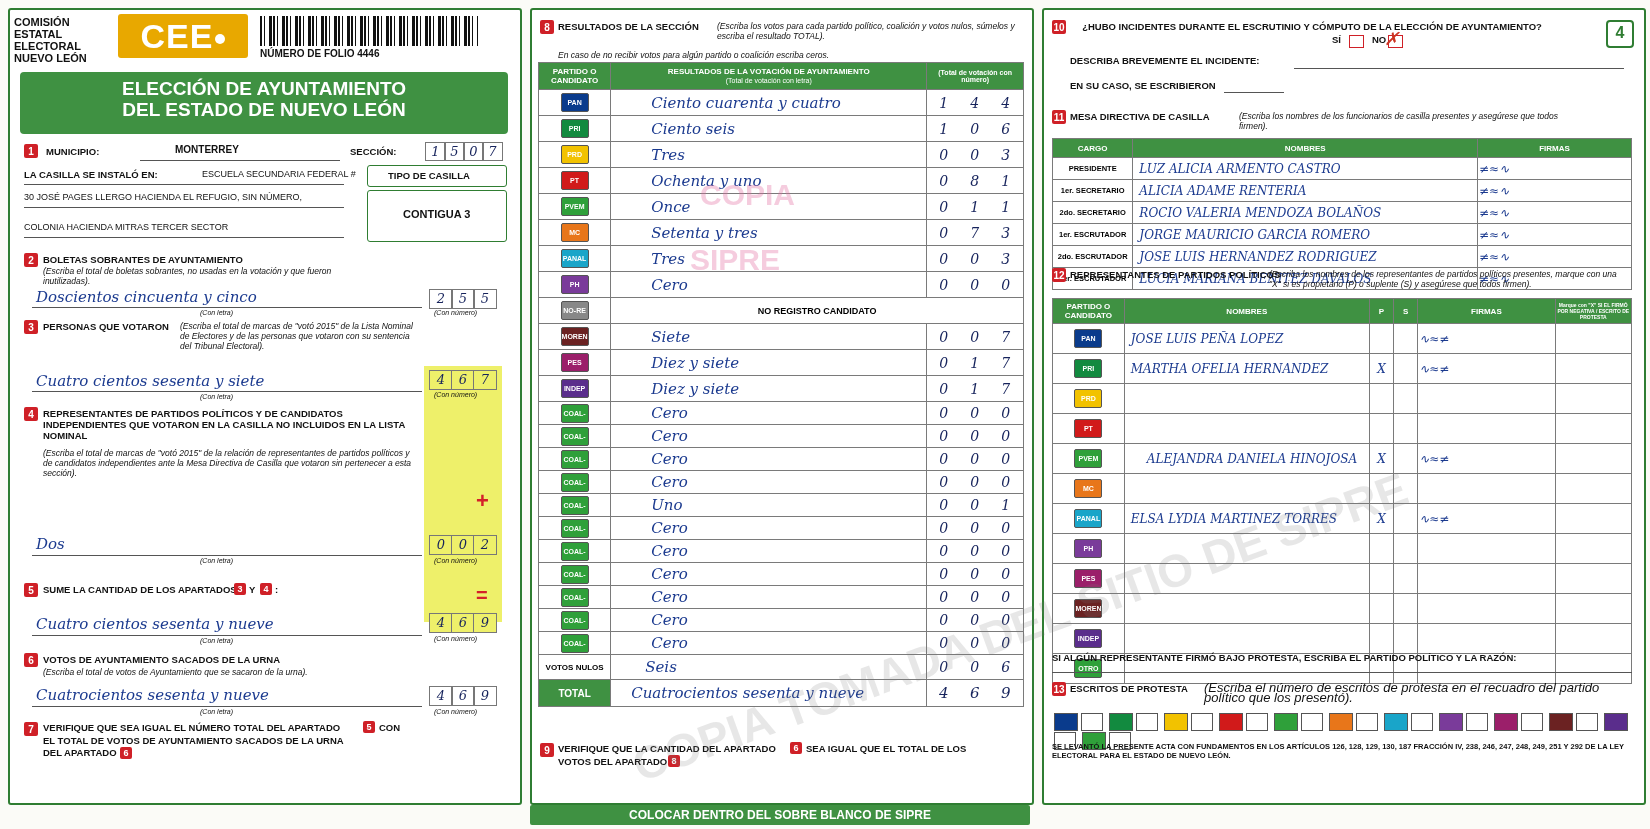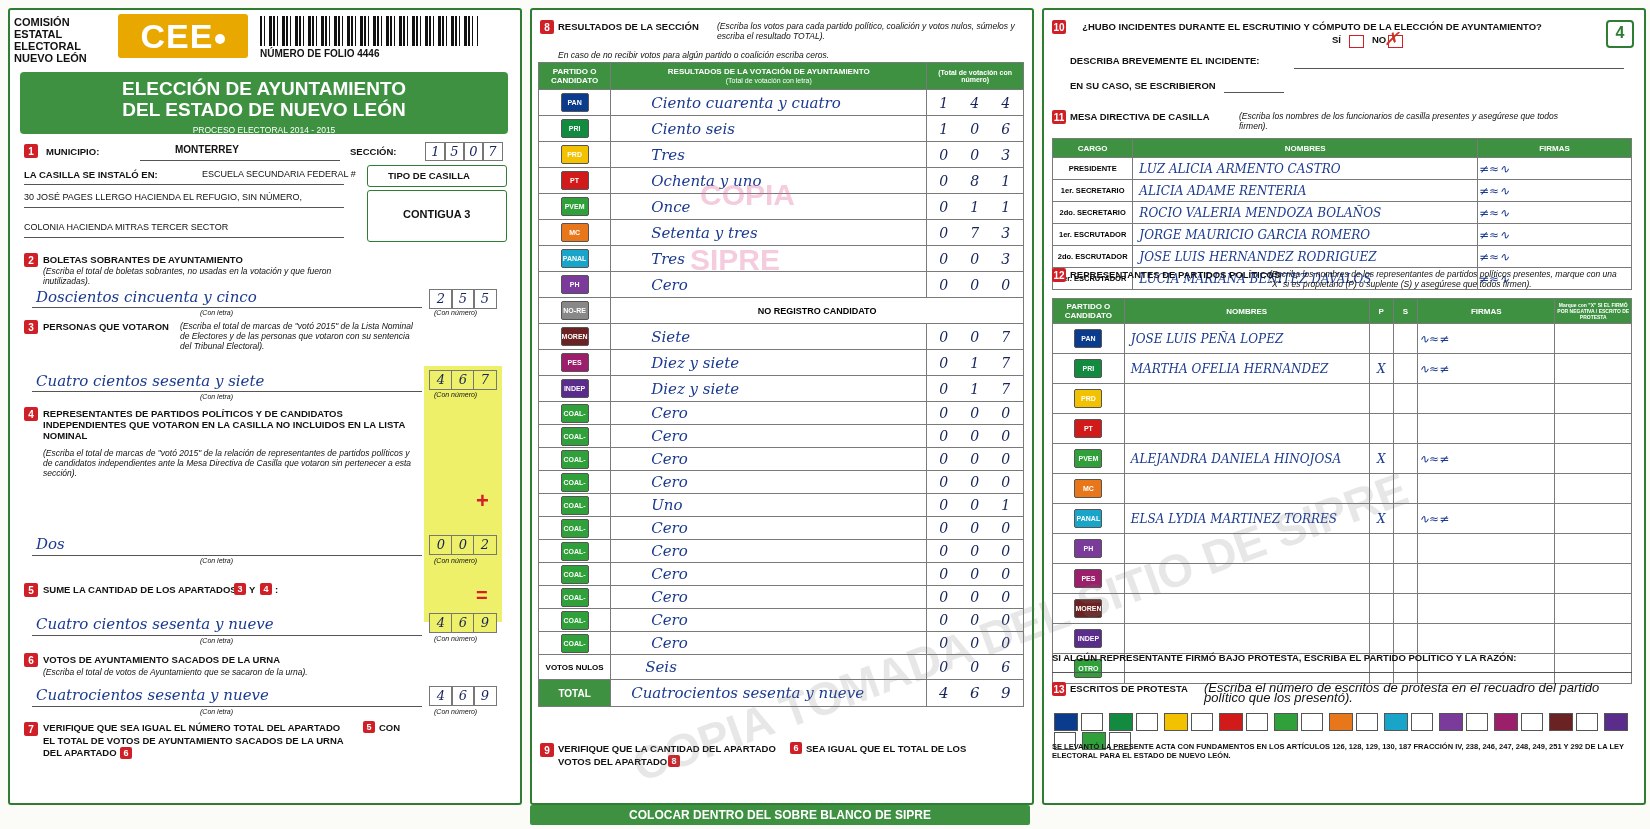--- a/index.html
+++ b/index.html
@@ -17,21 +17,21 @@
   #colB{left:530px;width:500px;border:2px solid #2f7d32;border-radius:3px;background:#fff;}
   #colC{left:1042px;width:600px;border:2px solid #2f7d32;border-radius:3px;background:#fff;}
   .comision{position:absolute;left:4px;top:6px;font-size:11px;font-weight:bold;line-height:12px;color:#111;}
   .cee-logo{position:absolute;left:108px;top:4px;width:130px;height:44px;background:#e8a800;border-radius:3px;color:#fff;font-weight:bold;font-size:34px;letter-spacing:1px;text-align:center;line-height:44px;}
   .cee-logo .dot{display:inline-block;width:10px;height:10px;background:#fff;border-radius:50%;vertical-align:middle;margin-left:2px;}
   .barcode{position:absolute;left:250px;top:6px;width:218px;height:30px;
     background:repeating-linear-gradient(90deg,#111 0 2px,#fff 2px 4px,#111 4px 5px,#fff 5px 9px,#111 9px 12px,#fff 12px 13px);}
   .folio{position:absolute;left:250px;top:38px;font-size:10px;font-weight:bold;color:#111;}
   .title-box{position:absolute;left:10px;top:62px;width:488px;height:62px;background:#3f9142;border-radius:4px;color:#fff;text-align:center;}
   .title-box .t1{font-size:19px;font-weight:bold;margin-top:6px;line-height:21px;}
-  .title-box .t2{font-size:8.5px;margin-top:5px;}
+  .title-box .t2{font-size:8.5px;margin-top:15px;}
   .title-box .t3{font-size:10px;font-weight:bold;}
   .bk{position:absolute;font-size:9.5px;color:#111;}
   .rule{position:absolute;border-bottom:1px solid #555;}
   .boxline{position:absolute;border:1px solid #2f7d32;}
   .cellnum{position:absolute;border:1px solid #777;font-family:"DejaVu Serif",serif;color:#16235c;font-size:13px;text-align:center;line-height:17px;font-style:italic;}
   .yellowband{position:absolute;background:#eef06a;}
   .conletra{font-size:7px;font-style:italic;color:#111;}
   
   table{border-collapse:collapse;}
   .tbl th,.tbl td{border:1px solid #7a7a7a;font-size:8px;}
@@ -477,21 +477,21 @@
             <td style="padding-left:6px;"><span class="hand" style="font-size:12px;"></span></td>
             <td style="text-align:center;"><span class="hand" style="font-size:12px;"></span></td>
             <td style="text-align:center;"></td>
             <td></td>
             <td></td>
           </tr>
           <tr>
             <td style="height:29px;text-align:center;padding:0;">
               <span class="partyico" style="background:#2fa03a">PVEM</span>
             </td>
-            <td style="padding-left:6px;"><span class="hand" style="font-size:12px;">ALEJANDRA DANIELA HINOJOSA</span></td>
+            <td style="padding-left:6px;"><span class="hand" style="font-size:12px;margin-left:16px;">ALEJANDRA DANIELA HINOJOSA</span></td>
             <td style="text-align:center;"><span class="hand" style="font-size:12px;">X</span></td>
             <td style="text-align:center;"></td>
             <td><span class="hand" style="font-size:12px;">∿≈≠</span></td>
             <td></td>
           </tr>
           <tr>
             <td style="height:29px;text-align:center;padding:0;">
               <span class="partyico" style="background:#e8761a">MC</span>
             </td>
             <td style="padding-left:6px;"><span class="hand" style="font-size:12px;"></span></td>

